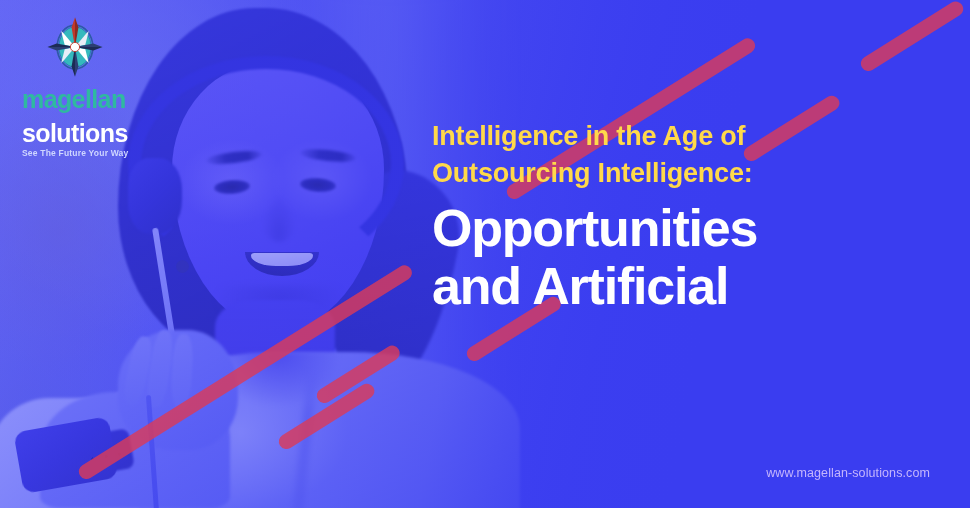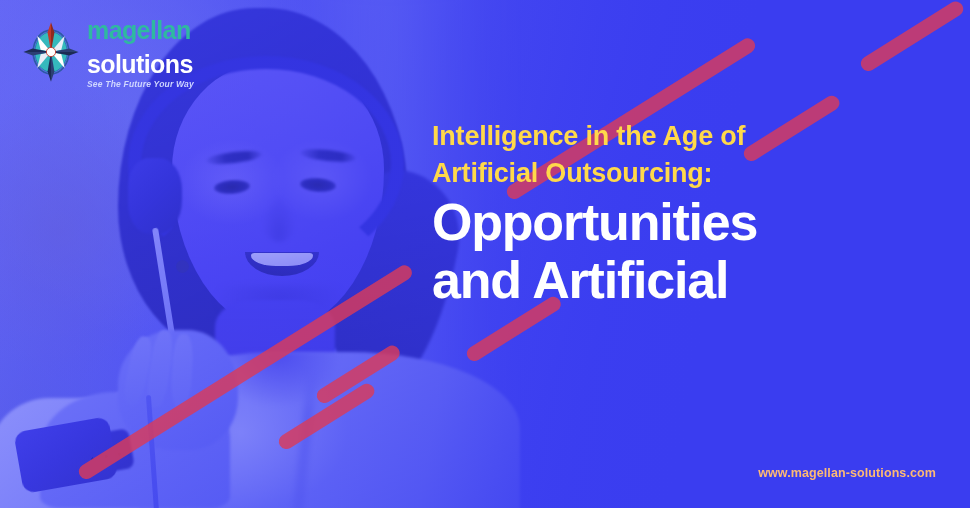--- a/index.html
+++ b/index.html
@@ -266,39 +266,39 @@
     transform-origin: left center;
   }
 
   
   .logo {
     position: absolute;
     left: 22px; top: 16px;
     display: flex;
     align-items: center;
     gap: 7px;
+    flex-direction: column;
   }
   .logo-mark { width: 58px; height: 62px; flex: 0 0 auto; }
   .logo-text { display: flex; flex-direction: column; line-height: 1; padding-top: 2px; }
   .logo-magellan {
     font-size: 25px;
     font-weight: bold;
     color: #2fb9a0;
     letter-spacing: -0.6px;
   }
   .logo-solutions {
     font-size: 25px;
     font-weight: bold;
     color: #ffffff;
     letter-spacing: -0.6px;
     margin-top: 9px;
   }
   .logo-tagline {
     font-size: 8.5px;
-    font-style: italic;
     font-weight: bold;
     color: #cfd6ff;
     letter-spacing: 0.2px;
     margin-top: 3px;
     text-align: center;
   }
 
   
   .headline {
     position: absolute;
@@ -312,30 +312,31 @@
     font-weight: bold;
     line-height: 1.38;
     letter-spacing: -0.2px;
   }
   .title {
     color: #ffffff;
     font-size: 52px;
     font-weight: bold;
     line-height: 1.12;
     letter-spacing: -1.2px;
+    margin-top: 6px;
   }
 
   
   .site-url {
     position: absolute;
-    right: 34px;
+    right: 40px;
     bottom: 28px;
-    color: #fdba74;
+    color: #c4b5fd;
     font-size: 12.5px;
-    font-weight: bold;
+    font-weight: normal;
     letter-spacing: 0.1px;
   }
 </style>
 </head>
 <body>
 
 <div id="banner">
 
   <div class="photo-layer">
     <div class="bg-room"></div>
@@ -413,21 +414,21 @@
     <div class="logo-text">
       <span class="logo-magellan">magellan</span>
       <span class="logo-solutions">solutions</span>
       <span class="logo-tagline">See The Future Your Way</span>
     </div>
   </div>
 
   <div class="headline">
     <div class="kicker">
       <div>Intelligence in the Age of</div>
-      <div>Artificial Outsourcing:</div>
+      <div>Outsourcing Intelligence:</div>
     </div>
     <div class="title">
       <div>Opportunities</div>
       <div>and Artificial</div>
     </div>
   </div>
 
   <div class="site-url">www.magellan-solutions.com</div>
 
 </div>

